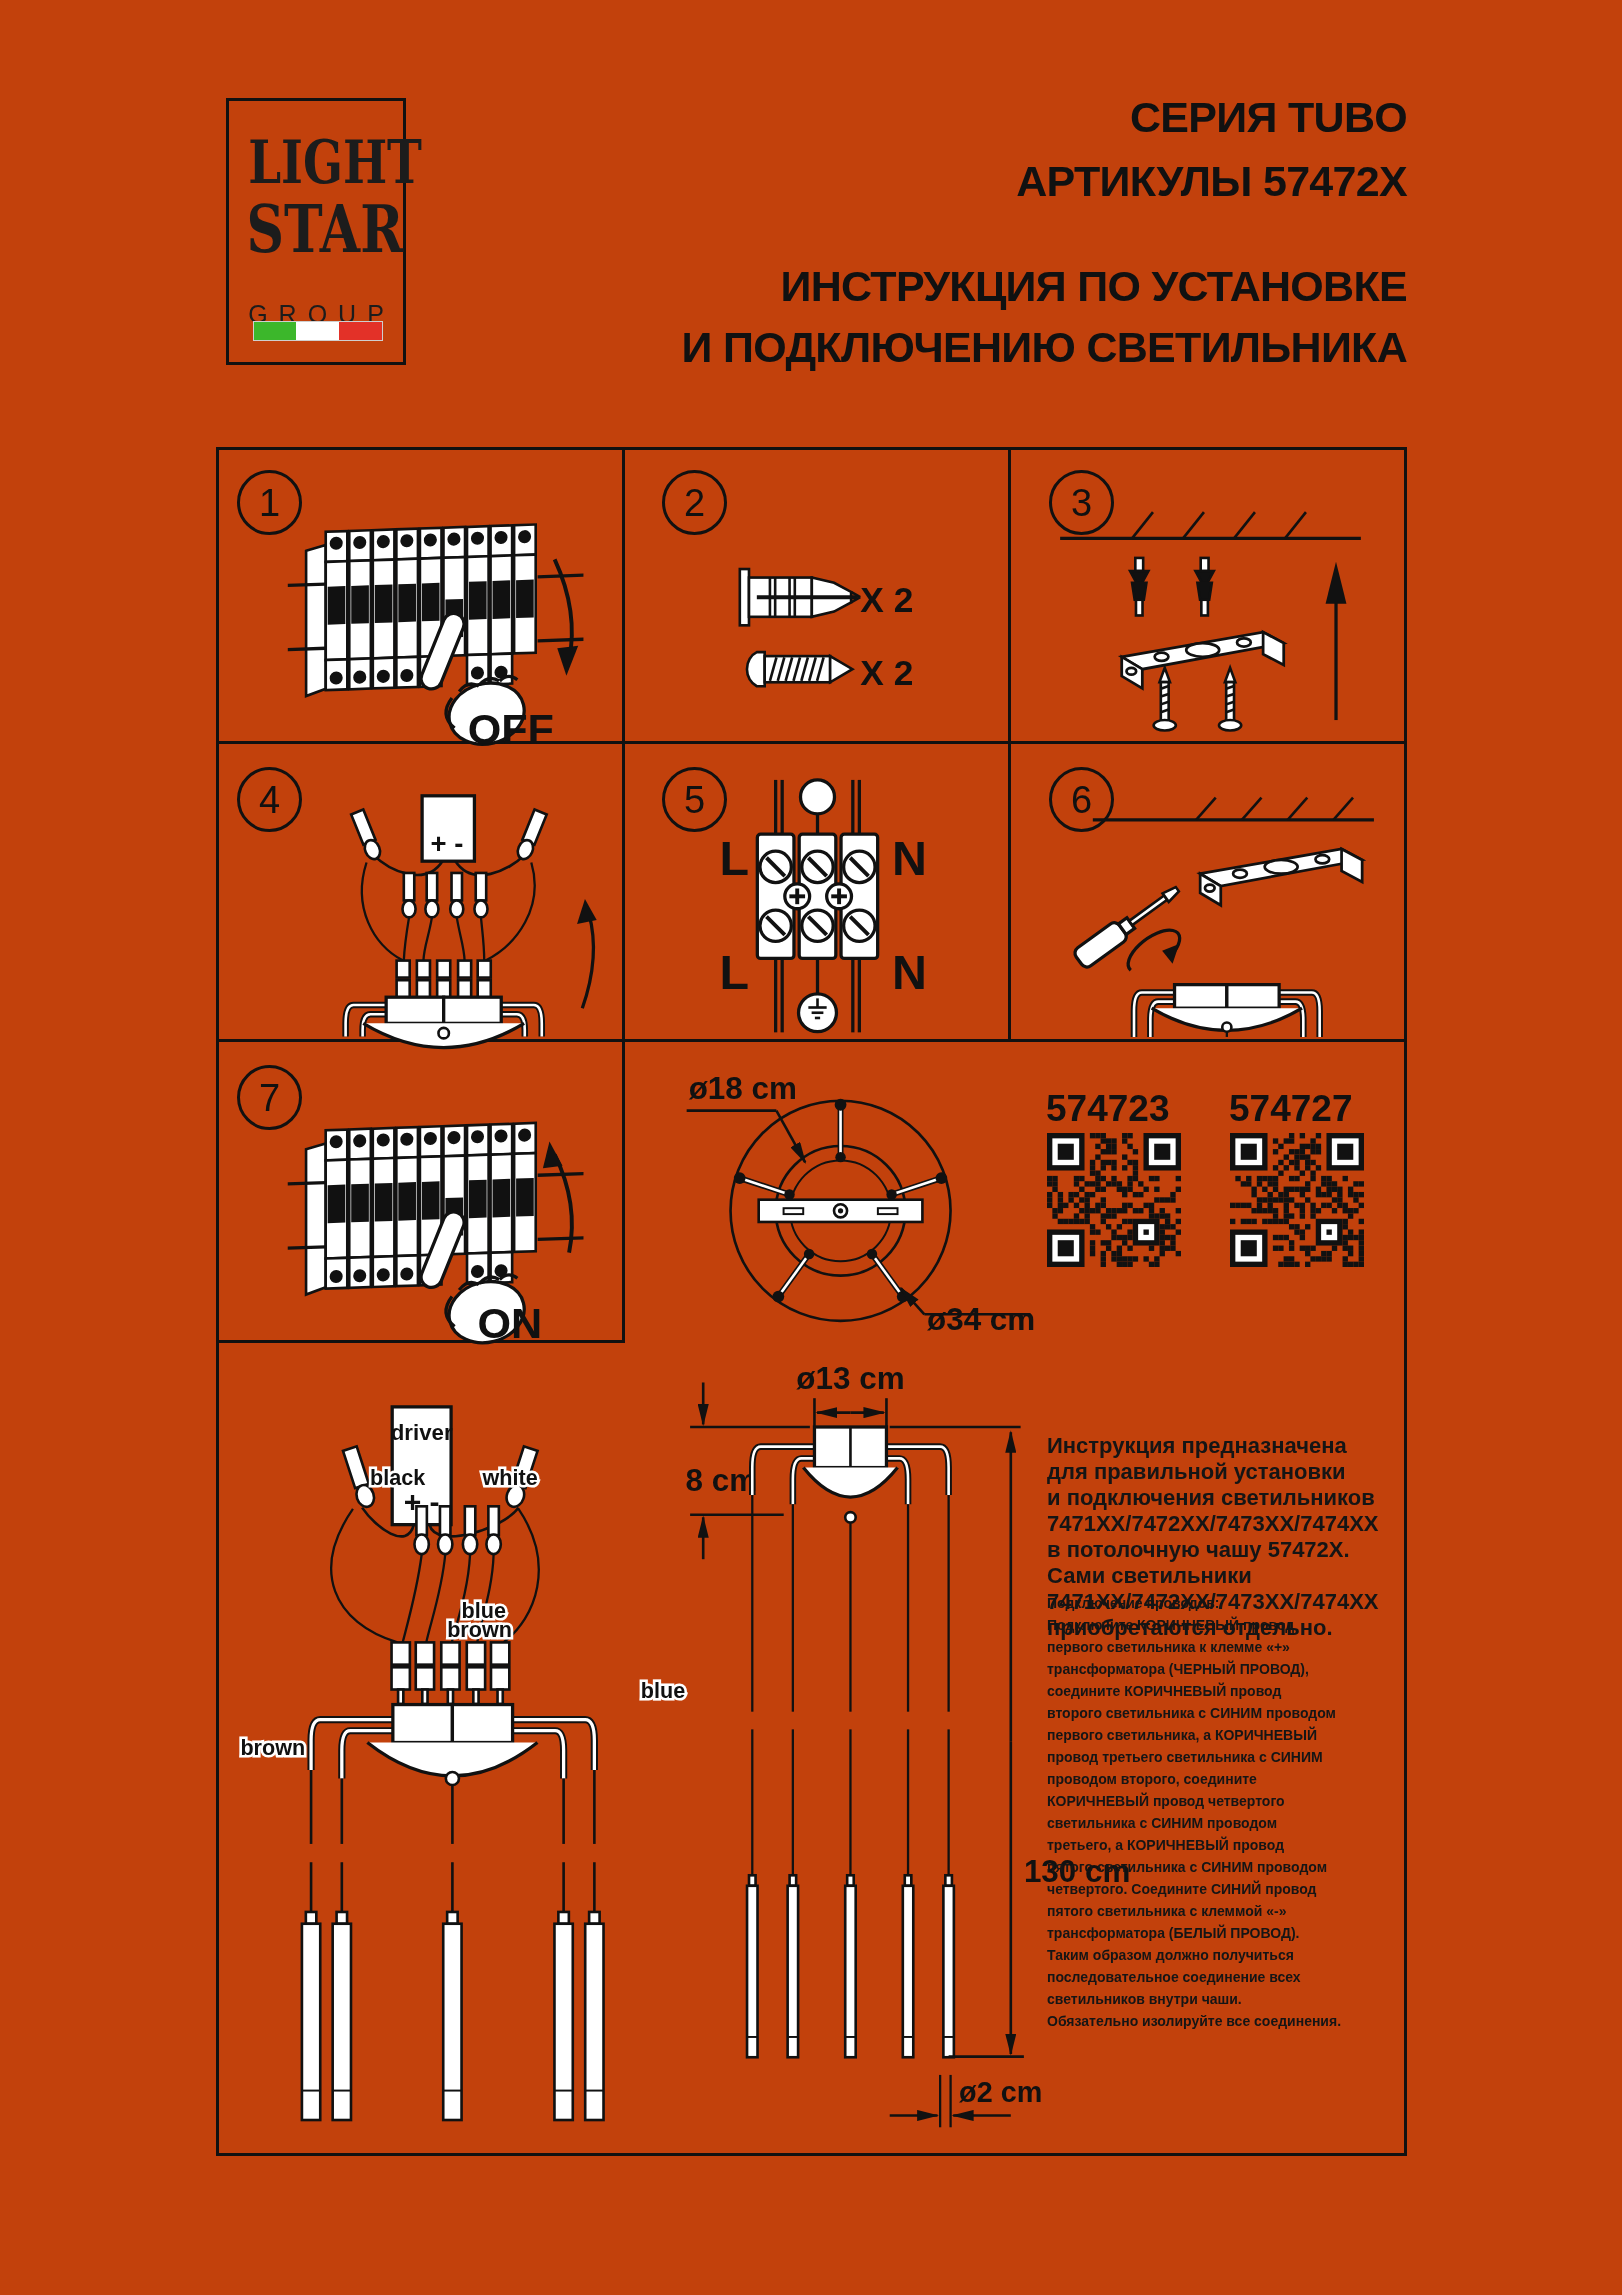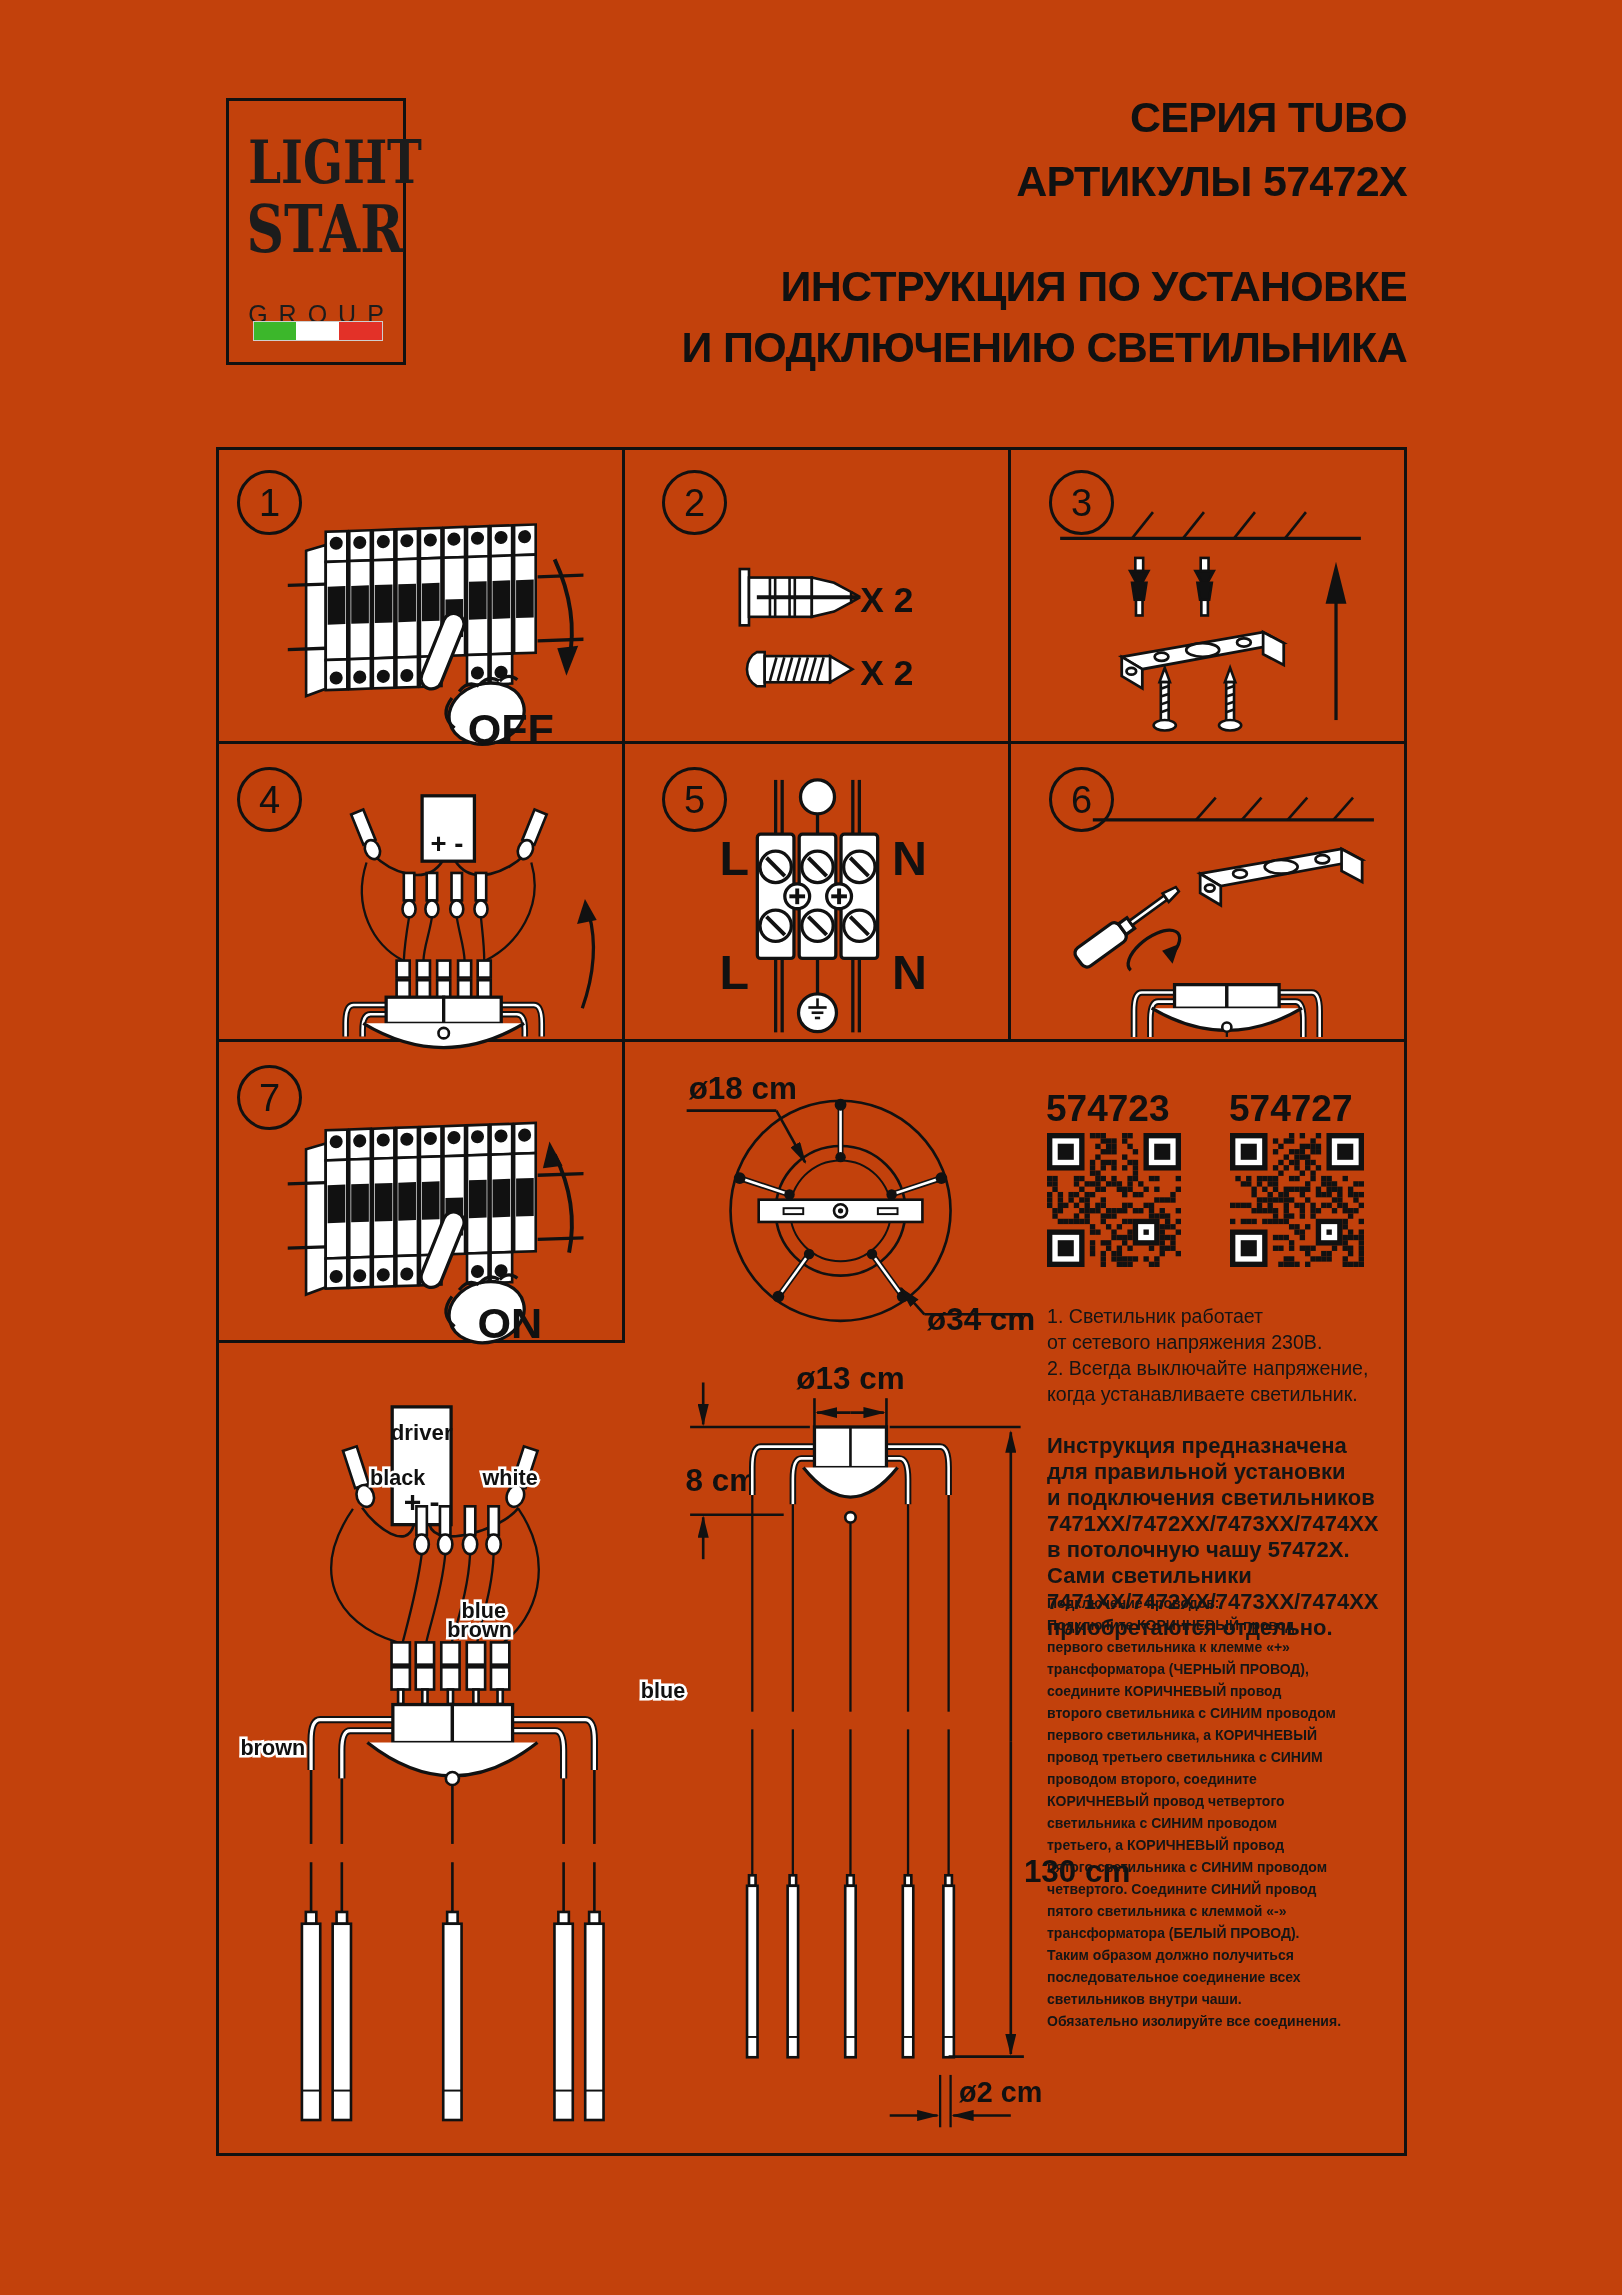--- a/index.html
+++ b/index.html
@@ -1064,24 +1064,20 @@
       <rect x="152" y="8" width="40" height="40" fill="#fff"></rect>
       <rect x="160" y="16" width="24" height="24" fill="#111"></rect>
       <rect x="0" y="144" width="56" height="56" fill="#111"></rect>
       <rect x="8" y="152" width="40" height="40" fill="#fff"></rect>
       <rect x="16" y="160" width="24" height="24" fill="#111"></rect>
       <rect x="128" y="128" width="40" height="40" fill="#111"></rect>
       <rect x="136" y="136" width="24" height="24" fill="#fff"></rect>
       <rect x="144" y="144" width="8" height="8" fill="#111"></rect>
     </svg>
 
-  <div class="rtext notes">1. Светильник работает
-от сетевого напряжения 230В.
-2. Всегда выключайте напряжение,
-когда устанавливаете светильник.</div>
   <div class="rtext intro">Инструкция предназначена
 для правильной установки
 и подключения светильников
 7471XX/7472XX/7473XX/7474XX
 в потолочную чашу 57472X.
 Сами светильники
 7471XX/7472XX/7473XX/7474XX
 приобретаются отдельно.</div>
   <div class="rtext wires">Подключение проводов:
 Подключите КОРИЧНЕВЫЙ провод

